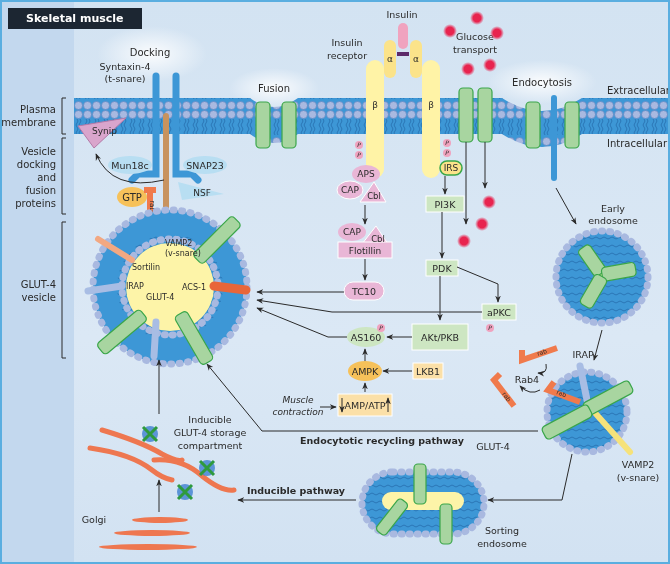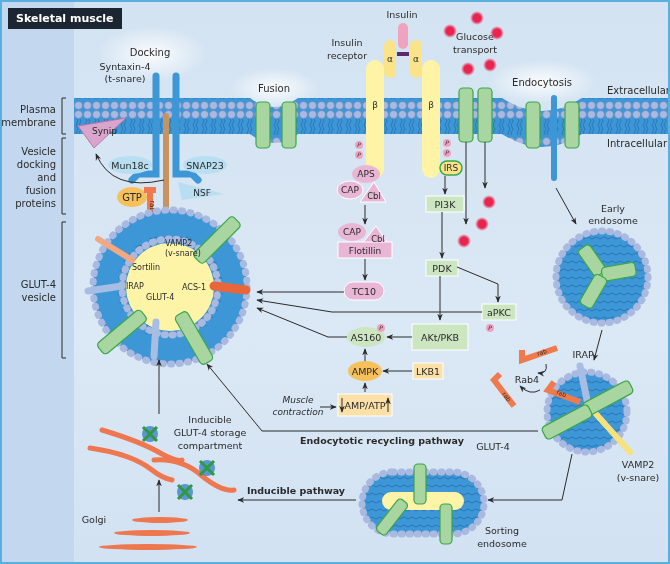--- a/index.html
+++ b/index.html
@@ -2,21 +2,21 @@
 <html><head>
 <meta charset="utf-8">
 <style>
   html, body { margin:0; padding:0; }
   body { width:670px; height:564px; overflow:hidden; background:#ffffff; font-family:"DejaVu Sans", sans-serif; }
   #frame { position:relative; width:666px; height:560px; border:2px solid #5aaee0; background:#d6e5f3; overflow:hidden; }
   #left-strip { position:absolute; left:0; top:0; width:72px; height:560px; background:#c3d8ee; }
   #main-bg { position:absolute; left:72px; top:0; width:594px; height:560px; background:linear-gradient(#d3e3f2, #dbe8f5 60%, #d2e2f2); }
   svg { position:absolute; left:0; top:0; }
   .lbl { font-family:"DejaVu Sans", sans-serif; fill:#2a2a2a; }
-  .title-box { position:absolute; left:6px; top:6px; padding:4px 8px; background:#1c2632; color:#fff; font:bold 11px "DejaVu Sans", sans-serif; }
+  .title-box { position:absolute; left:6px; top:6px; padding:4px 18px; background:#1c2632; color:#fff; font:bold 11px "DejaVu Sans", sans-serif; }
 </style>
 </head>
 <body>
 
 <div id="frame">
   <div id="left-strip"></div>
   <div id="main-bg"></div>
 
   <svg width="666" height="560" viewBox="0 0 666 560">
     <defs>

